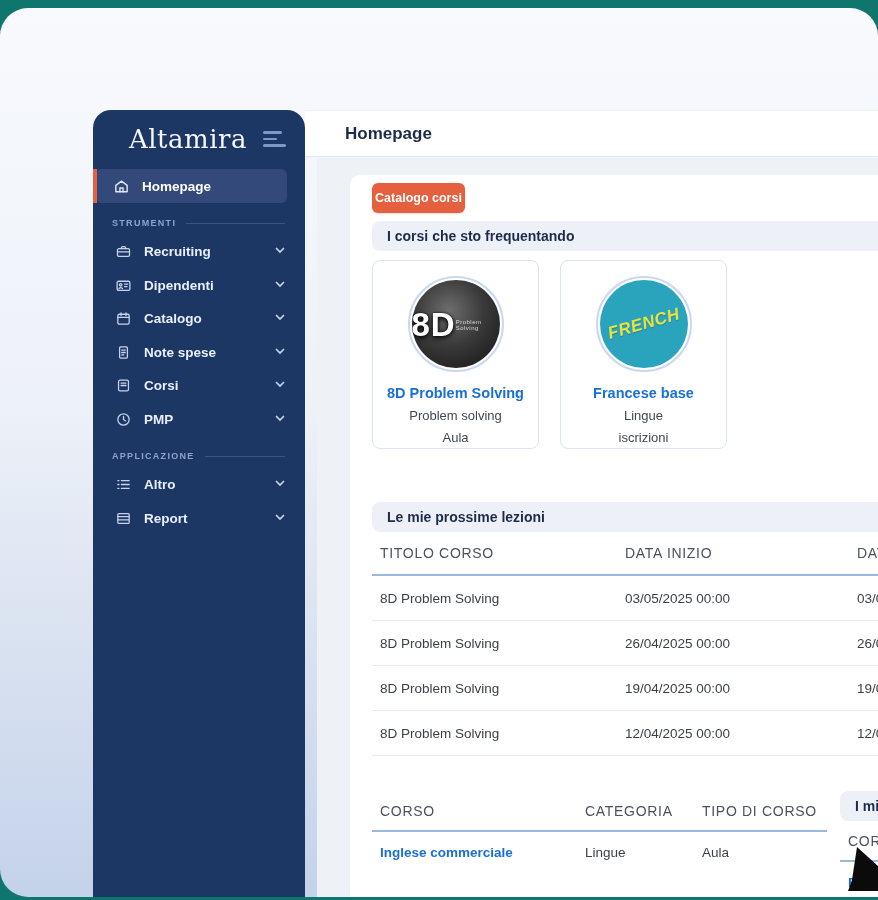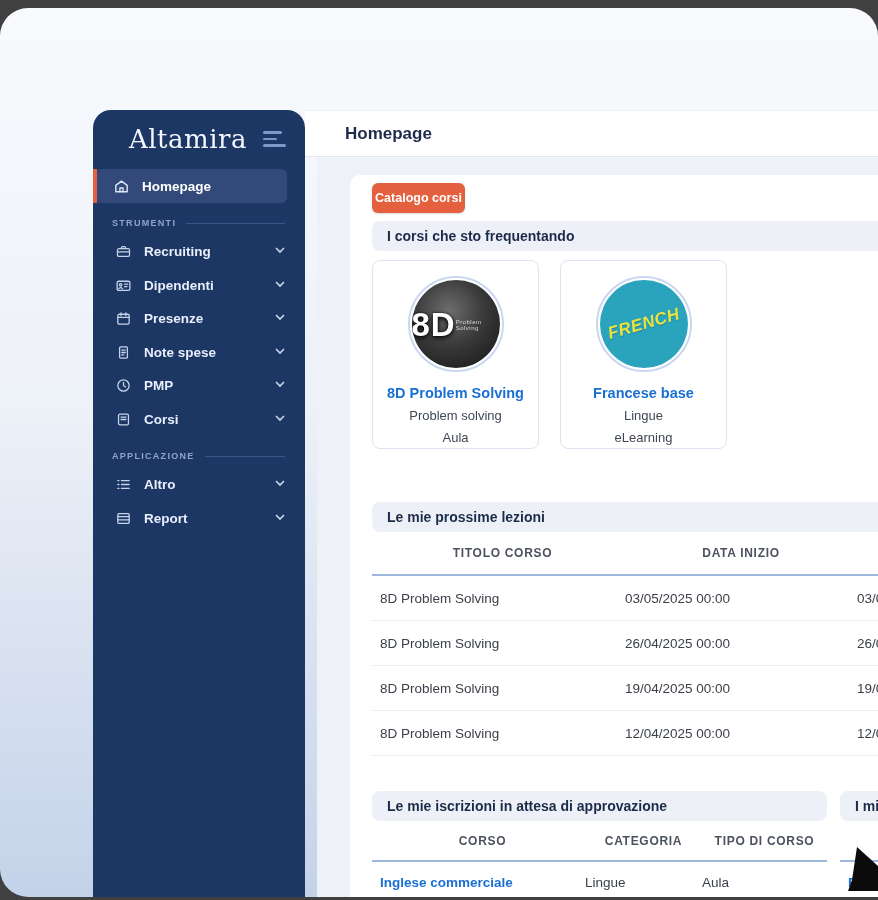--- a/index.html
+++ b/index.html
@@ -1,18 +1,18 @@
 <!DOCTYPE html>
 <html><head>
 <meta charset="utf-8">
 <style>
   * { margin:0; padding:0; box-sizing:border-box; }
   html,body { background:#ffffff; }
   body { font-family:"Liberation Sans", sans-serif; }
-  .stage { position:relative; width:878px; height:900px; overflow:hidden; background:#404040; }
+  .stage { position:relative; width:878px; height:900px; overflow:hidden; background:#0f766e; }
 
   
   .backdrop { position:absolute; left:0; top:8px; width:878px; height:889px;
     border-radius:28px; background:linear-gradient(180deg,#f8fafd 0%,#edf1f8 45%,#c4d2e9 100%); }
 
   
   .app { position:absolute; left:93px; top:110px; width:785px; height:787px; display:flex; }
 
   
   .sidebar { flex:0 0 212px; width:212px; background:#1d3765; border-radius:18px 18px 0 0;
@@ -68,22 +68,22 @@
     text-shadow:0 2px 5px #000, 0 0 2px #000; line-height:1; }
   .badge.photo-bw .cap { color:#ddd; font-size:6px; margin-top:2px; letter-spacing:.5px; }
   .badge.teal { background:#2aa3bd; }
   .badge.teal .big { color:#e8e43f; font-size:17px; font-weight:800; font-style:italic;
     transform:rotate(-16deg); letter-spacing:.5px; text-shadow:0 1px 1px rgba(0,0,0,.2); }
   .course-title { margin-top:13px; font-size:14.5px; font-weight:700; color:#1a6fd4; cursor:pointer; }
   .course-sub { margin-top:7px; font-size:13px; color:#3f4854; }
 
   
   .t-head { display:flex; align-items:center; height:42px; }
-  .t-head span { font-size:12px; font-weight:700; letter-spacing:.7px; color:#4b525e; text-transform:uppercase;
-    white-space:nowrap; overflow:hidden;text-align:center; }
+  .t-head span { font-size:14px; font-weight:400; letter-spacing:.7px; color:#4b525e; text-transform:uppercase;
+    white-space:nowrap; overflow:hidden; }
   .t-rule { height:2px; background:#9cb8de; }
   .t-row { display:flex; align-items:center; height:45px; border-bottom:1px solid #e9edf3;
     font-size:13.5px; color:#3c4149; }
   .t-row span { white-space:nowrap; overflow:hidden; }
   .lessons-table { width:645px; }
   .lessons-table .c1 { width:253px; padding-left:8px; }
   .lessons-table .c2 { width:232px; }
   .lessons-table .c3 { width:160px; }
   .lessons-table .t-rule { width:645px; }
 
@@ -168,21 +168,21 @@
         </div>
         <div class="nav-item">
           <span class="icon">
             <svg width="17" height="17" viewBox="0 0 24 24" fill="none" stroke="#c7d3ea" stroke-width="1.8" stroke-linecap="round">
               <rect x="4" y="6" width="16" height="14" rx="2"></rect>
                 <path d="M8.5 4 V8"></path>
                 <path d="M15.5 4 V8"></path>
                 <path d="M4 10.5 H20"></path>
             </svg>
             </span>
-          <span class="lbl">Presenze</span>
+          <span class="lbl">Catalogo</span>
           <span class="chev">
             <svg width="12" height="12" viewBox="0 0 12 12" fill="none" stroke="#c7d3ea" stroke-width="1.7" stroke-linecap="round">
                 <path d="M2.5 4.5 L6 8 L9.5 4.5"></path>
               </svg></span>
         </div>
         <div class="nav-item">
           <span class="icon">
             <svg width="17" height="17" viewBox="0 0 24 24" fill="none" stroke="#c7d3ea" stroke-width="1.8" stroke-linecap="round">
               <rect x="6.5" y="4" width="11" height="16" rx="1.5"></rect>
                 <path d="M9.5 8.5 H14.5"></path>
@@ -192,39 +192,39 @@
             </span>
           <span class="lbl">Note spese</span>
           <span class="chev">
             <svg width="12" height="12" viewBox="0 0 12 12" fill="none" stroke="#c7d3ea" stroke-width="1.7" stroke-linecap="round">
                 <path d="M2.5 4.5 L6 8 L9.5 4.5"></path>
               </svg></span>
         </div>
         <div class="nav-item">
           <span class="icon">
             <svg width="17" height="17" viewBox="0 0 24 24" fill="none" stroke="#c7d3ea" stroke-width="1.8" stroke-linecap="round">
-              <circle cx="12" cy="12" r="8"></circle>
-                <path d="M12 7.5 V12 L15 14"></path>
-            </svg>
-            </span>
-          <span class="lbl">PMP</span>
-          <span class="chev">
-            <svg width="12" height="12" viewBox="0 0 12 12" fill="none" stroke="#c7d3ea" stroke-width="1.7" stroke-linecap="round">
-                <path d="M2.5 4.5 L6 8 L9.5 4.5"></path>
-              </svg></span>
-        </div>
-        <div class="nav-item">
-          <span class="icon">
-            <svg width="17" height="17" viewBox="0 0 24 24" fill="none" stroke="#c7d3ea" stroke-width="1.8" stroke-linecap="round">
               <rect x="5" y="4.5" width="14" height="15" rx="2"></rect>
                 <path d="M8.5 8.5 H15.5"></path>
                 <path d="M8.5 12 H15.5"></path>
             </svg>
             </span>
           <span class="lbl">Corsi</span>
+          <span class="chev">
+            <svg width="12" height="12" viewBox="0 0 12 12" fill="none" stroke="#c7d3ea" stroke-width="1.7" stroke-linecap="round">
+                <path d="M2.5 4.5 L6 8 L9.5 4.5"></path>
+              </svg></span>
+        </div>
+        <div class="nav-item">
+          <span class="icon">
+            <svg width="17" height="17" viewBox="0 0 24 24" fill="none" stroke="#c7d3ea" stroke-width="1.8" stroke-linecap="round">
+              <circle cx="12" cy="12" r="8"></circle>
+                <path d="M12 7.5 V12 L15 14"></path>
+            </svg>
+            </span>
+          <span class="lbl">PMP</span>
           <span class="chev">
             <svg width="12" height="12" viewBox="0 0 12 12" fill="none" stroke="#c7d3ea" stroke-width="1.7" stroke-linecap="round">
                 <path d="M2.5 4.5 L6 8 L9.5 4.5"></path>
               </svg></span>
         </div>
       </div>
 
       <div class="nav-group-label">
         <span>APPLICAZIONE</span>
         <span class="line"></span>
@@ -292,21 +292,21 @@
               <span class="course-sub">Aula</span>
             </div>
             <div class="course-card">
               <div class="badge-ring">
                 <div class="badge teal">
                   <span class="big">FRENCH</span>
                 </div>
               </div>
               <span class="course-title">Francese base</span>
               <span class="course-sub">Lingue</span>
-              <span class="course-sub">eLearning</span>
+              <span class="course-sub">iscrizioni</span>
             </div>
           </div>
 
           <div class="section-bar bar-lessons">
             <span>Le mie prossime lezioni</span>
           </div>
 
           <div class="lessons-table">
             <div class="t-head">
               <span class="c1">TITOLO CORSO</span>
@@ -331,23 +331,20 @@
             </div>
             <div class="t-row">
               <span class="c1">8D Problem Solving</span>
               <span class="c2">12/04/2025 00:00</span>
               <span class="c3">12/04/2025 00:00</span>
             </div>
           </div>
 
           <div class="bottom-grid">
             <div class="panel-left">
-              <div class="section-bar">
-                <span>Le mie iscrizioni in attesa di approvazione</span>
-              </div>
               <div class="t-head">
                 <span class="cc1">CORSO</span>
                 <span class="cc2">CATEGORIA</span>
                 <span class="cc3">TIPO DI CORSO</span>
               </div>
               <div class="t-rule"></div>
               <div class="p-row">
                 <span class="cc1 link">Inglese commerciale</span>
                 <span class="cc2">Lingue</span>
                 <span class="cc3">Aula</span>

